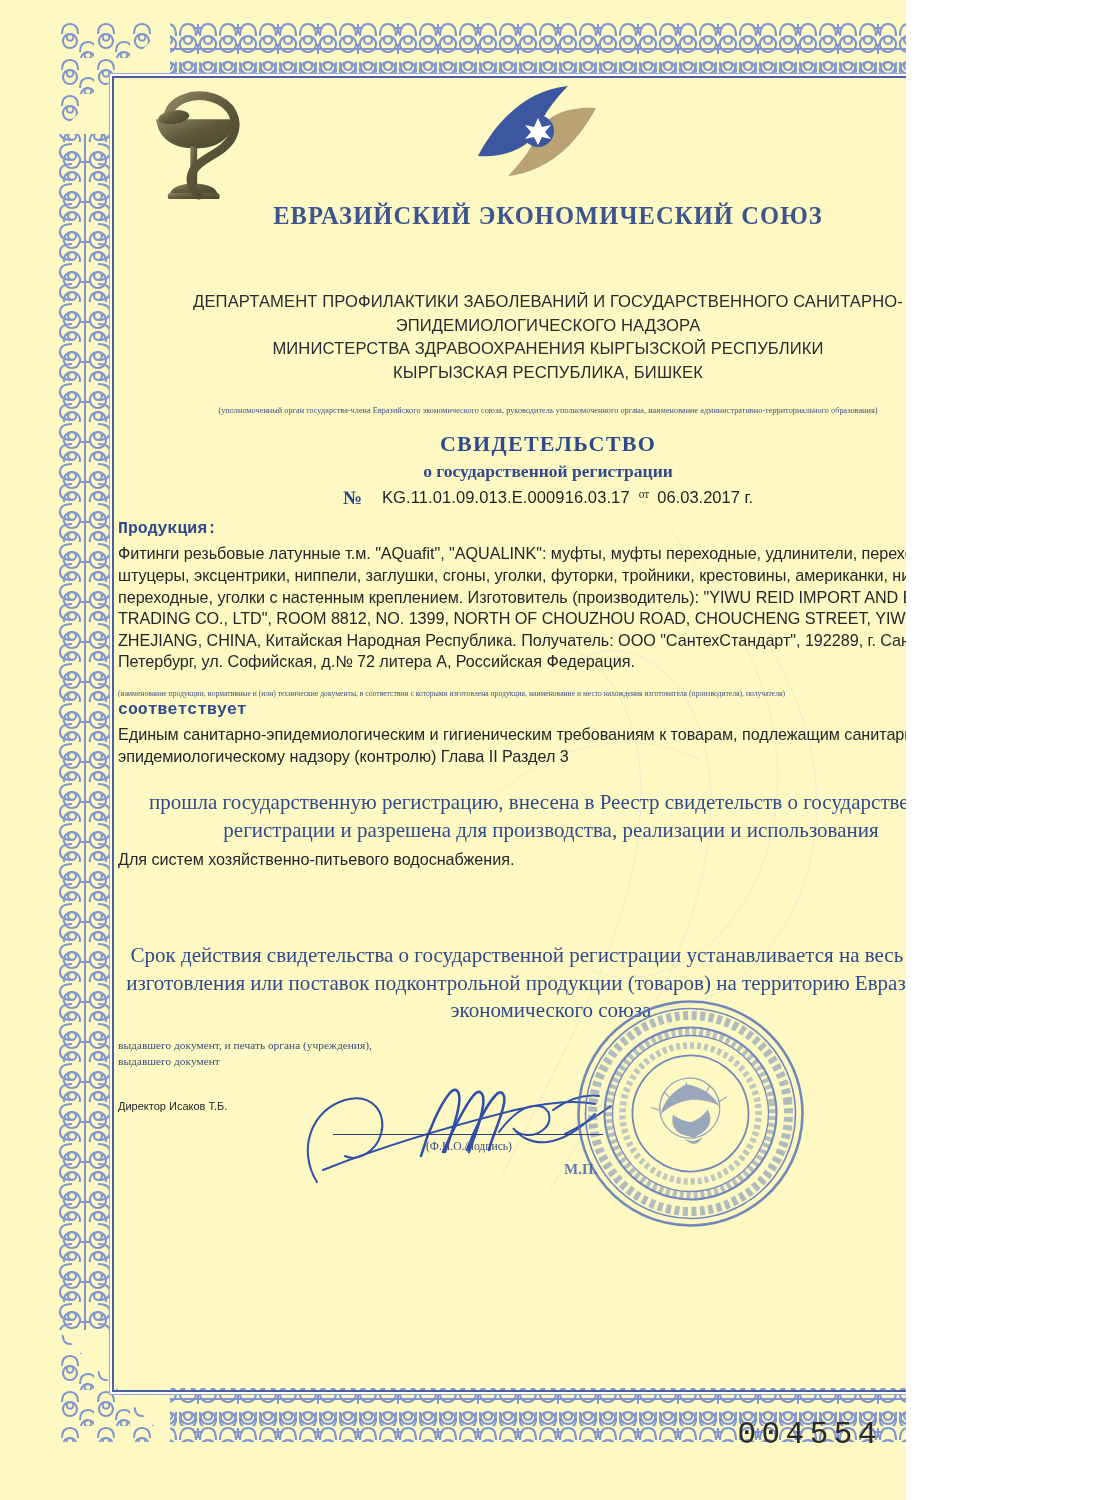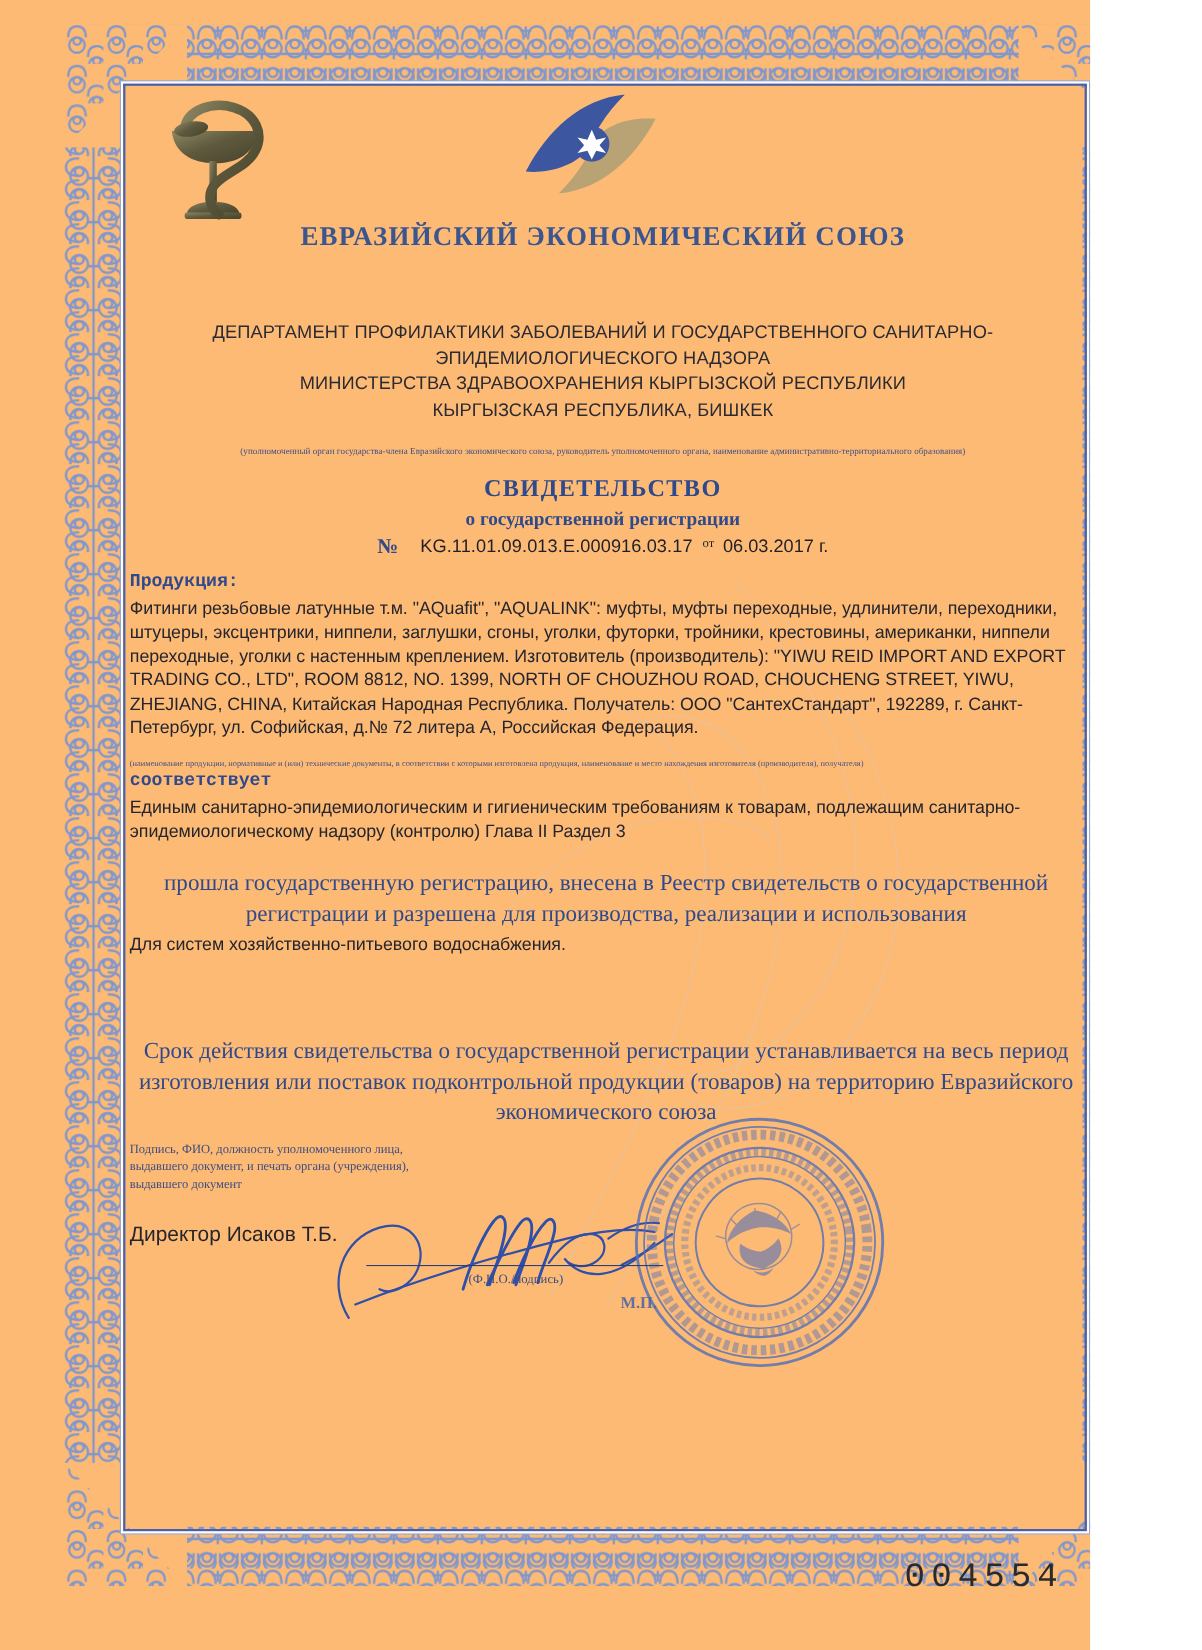--- a/index.html
+++ b/index.html
@@ -5,23 +5,23 @@
   html, body {
     margin: 0;
     padding: 0;
     background: #ffffff;
   }
   body {
     font-family: "Liberation Sans", sans-serif;
   }
   #page {
     position: relative;
-    width: 991px;
+    width: 906px;
     height: 1500px;
-    background: #fdba74;
+    background: #fef9c3;
     overflow: hidden;
   }
 
   
   #ornament-frame {
     position: absolute;
     left: 58px;
     top: 22px;
     width: 980px;
     height: 1420px;
@@ -186,21 +186,21 @@
   }
 
   .sig-row {
     position: relative;
     margin-left: 6px;
     margin-top: 26px;
     height: 70px;
   }
   .sig-name {
     font-family: "Liberation Sans", sans-serif;
-    font-size: 19px;
+    font-size: 11px;
     color: #25252d;
   }
   .sig-line {
     position: absolute;
     left: 215px;
     top: 38px;
     width: 270px;
     height: 1px;
     background: #2b3f7a;
   }
@@ -391,21 +391,20 @@
     <div class="label-blue" style="margin-top:2px;">соответствует</div>
     <div class="body-text">Единым санитарно-эпидемиологическим и гигиеническим требованиям к товарам, подлежащим санитарно-эпидемиологическому надзору (контролю) Глава II Раздел 3</div>
 
     <div class="heading-blue" style="margin-top:22px;">прошла государственную регистрацию, внесена в Реестр свидетельств о государственной регистрации и разрешена для производства, реализации и использования</div>
     <div class="body-text">Для систем хозяйственно-питьевого водоснабжения.</div>
 
 
     <div class="heading-blue" style="margin-top:72px;">Срок действия свидетельства о государственной регистрации устанавливается на весь период изготовления или поставок подконтрольной продукции (товаров) на территорию Евразийского экономического союза</div>
 
     <div class="sig-caption">
-      <div>Подпись, ФИО, должность уполномоченного лица,</div>
       <div>выдавшего документ, и печать органа (учреждения),</div>
       <div>выдавшего документ</div>
     </div>
 
     <div class="sig-row">
       <span class="sig-name">Директор Исаков Т.Б.</span>
 
       
       <svg id="signature-ink" viewBox="0 0 330 115">
         <g fill="none" stroke="#2f4fa8" stroke-width="2" stroke-linecap="round">

